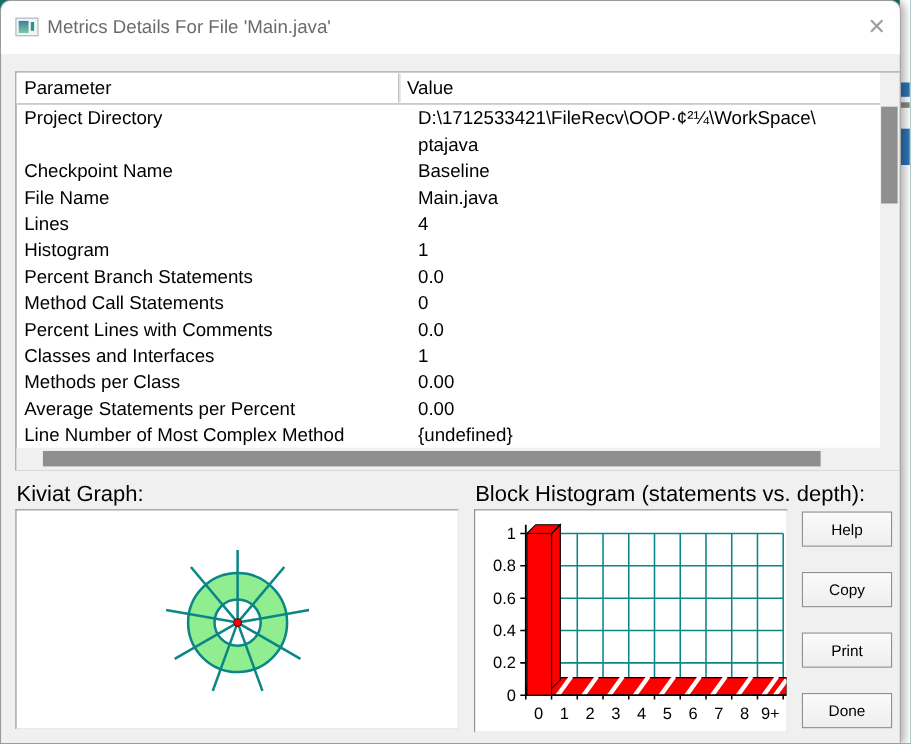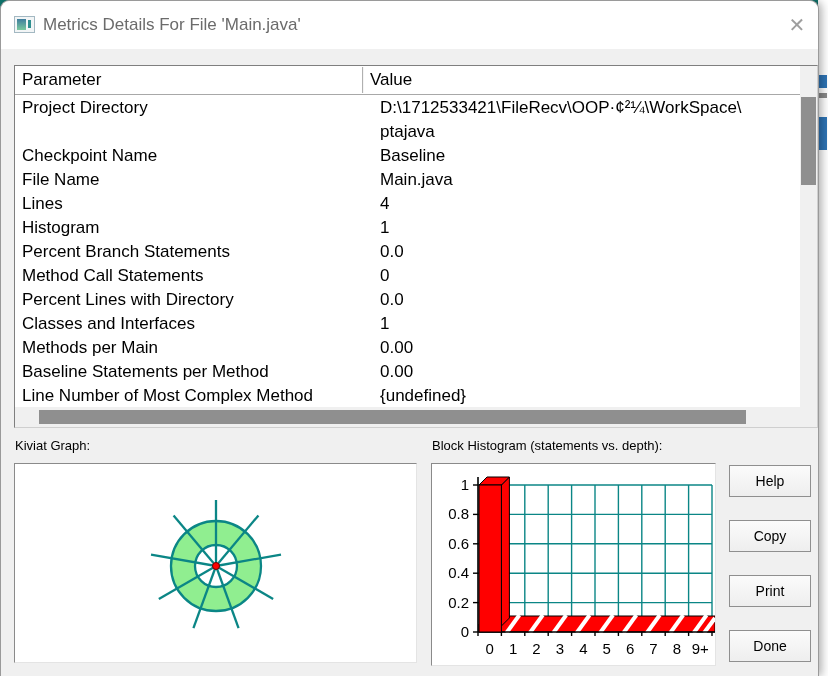--- a/index.html
+++ b/index.html
@@ -31,21 +31,21 @@
   #rows{position:absolute;left:0;top:30px;width:785px;height:311px;overflow:hidden;}
   .trow{position:relative;height:24px;line-height:24px;font-size:17px;color:#000;white-space:nowrap;}
   .trow .p{position:absolute;left:7px;top:0;}
   .trow .v{position:absolute;left:365px;top:0;}
   
   #vscroll{position:absolute;right:0;top:0;width:17px;height:100%;background:#f0f0f0;}
   #vthumb{position:absolute;left:1px;top:31px;width:15px;height:88px;background:#8f8f8f;}
   #hscroll{position:absolute;left:0;bottom:0;width:785px;height:20px;background:#f0f0f0;}
   #hthumb{position:absolute;left:24px;top:3px;width:707px;height:14px;background:#8f8f8f;}
   
-  .section-label{position:absolute;font-size:13px;color:#000;white-space:nowrap;}
+  .section-label{position:absolute;font-size:20px;color:#000;white-space:nowrap;}
   #kiviat-label{left:14px;top:437px;}
   #hist-label{left:431px;top:437px;text-align:center;}
   .panel{position:absolute;background:#ffffff;border:1px solid #8a8a8a;border-bottom-color:#e4e4e4;border-right-color:#e4e4e4;box-sizing:border-box;}
   #kiviat-panel{left:13px;top:462px;width:403px;height:200px;}
   #hist-panel{left:430px;top:462px;width:285px;height:203px;}
   svg{display:block;}
   
   .btn{position:absolute;left:728px;width:82px;height:32px;background:linear-gradient(#fbfbfb,#eeeeee);
        border:1px solid #8f8f8f;box-sizing:border-box;text-align:center;line-height:30px;font-size:14px;color:#000;cursor:default;}
   #btn-help{top:464px;}
@@ -109,33 +109,33 @@
           </div>
           <div class="trow">
             <span class="p">Percent Branch Statements</span>
             <span class="v">0.0</span>
           </div>
           <div class="trow">
             <span class="p">Method Call Statements</span>
             <span class="v">0</span>
           </div>
           <div class="trow">
-            <span class="p">Percent Lines with Directory</span>
+            <span class="p">Percent Lines with Comments</span>
             <span class="v">0.0</span>
           </div>
           <div class="trow">
             <span class="p">Classes and Interfaces</span>
             <span class="v">1</span>
           </div>
           <div class="trow">
-            <span class="p">Methods per Main</span>
+            <span class="p">Methods per Class</span>
             <span class="v">0.00</span>
           </div>
           <div class="trow">
-            <span class="p">Baseline Statements per Method</span>
+            <span class="p">Average Statements per Percent</span>
             <span class="v">0.00</span>
           </div>
           <div class="trow">
             <span class="p">Line Number of Most Complex Method</span>
             <span class="v">{undefined}</span>
           </div>
         </div>
       <div id="hscroll">
         <div id="hthumb"></div>
       </div>

